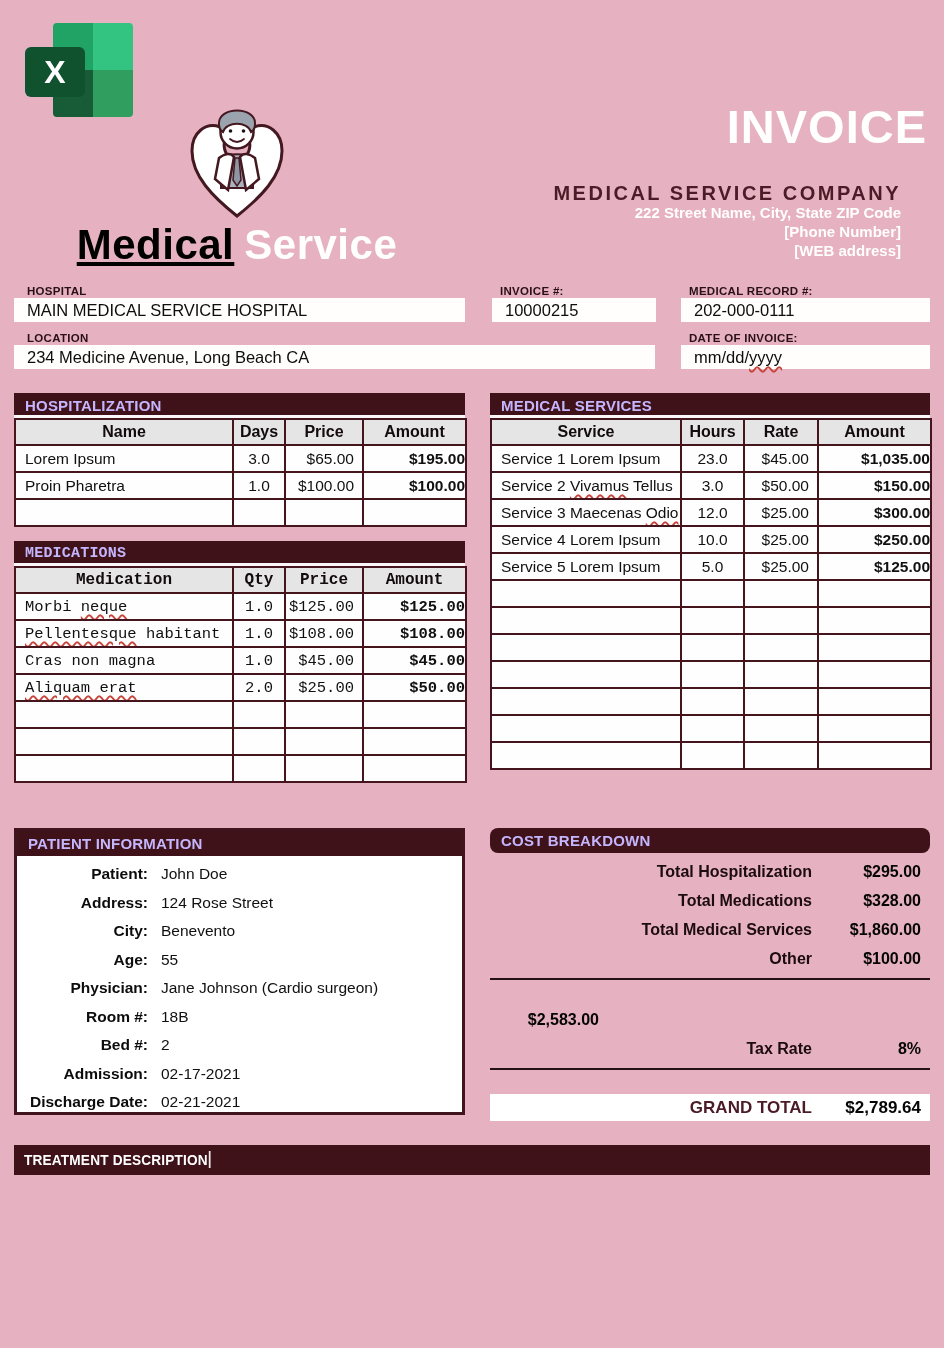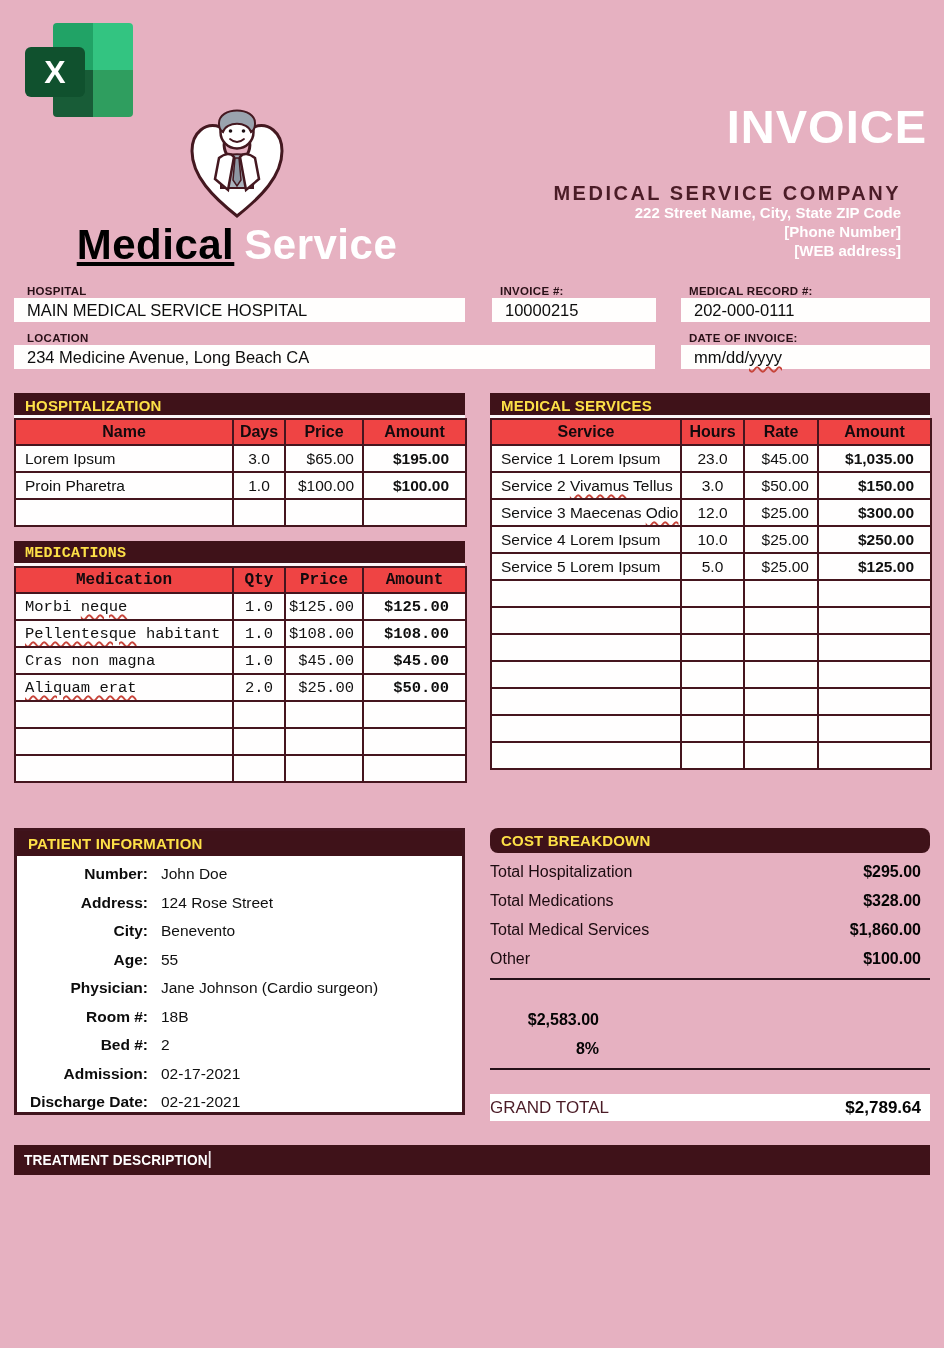--- a/index.html
+++ b/index.html
@@ -37,48 +37,48 @@
   .company-name { position:absolute; top:182px; right:43px; font-size:20px; font-weight:600;
     color:#4b1c27; letter-spacing:2.5px; white-space:nowrap; }
   .company-addr { position:absolute; top:203px; right:43px; text-align:right;
     color:#fff; font-weight:bold; font-size:15px; line-height:19px; }
   
   .fld-label { position:absolute; font-size:11.5px; font-weight:bold; color:#29101七; }
   .fld-label { color:#291017; letter-spacing:0.3px; }
   .fld-input { position:absolute; background:#fffefd; height:24px; line-height:24px;
     font-size:16.5px; color:#0d0d0d; padding-left:13px; white-space:nowrap; }
   
-  .band { height:25px; line-height:25px; background:#3f1219; color:#fde047; font-weight:bold;
+  .band { height:25px; line-height:25px; background:#3f1219; color:#c4b5fd; font-weight:bold;
     font-size:15px; padding-left:11px; border-bottom:3px solid #fbf6f8; letter-spacing:0.2px; }
   .tbl { border-collapse:collapse; table-layout:fixed; background:#fff; }
   .tbl td, .tbl th { border:2px solid #45151e; overflow:hidden; white-space:nowrap; }
-  .tbl th { background:#ef4444; color:#130a0d; font-size:16px; font-weight:bold;
+  .tbl th { background:#e5e5e5; color:#130a0d; font-size:16px; font-weight:bold;
     text-align:center; height:26px; }
   .tbl td { height:27px; font-size:15.5px; color:#101010; background:#fffefe; }
   td.cname { text-align:left; padding-left:9px; }
   td.cnum  { text-align:center; }
   td.cmoney{ text-align:right; padding-right:8px; }
-  td.camount{ text-align:right; padding-right:16px; font-weight:bold; }
+  td.camount{ text-align:right; padding-right:0; font-weight:bold; }
   .left-col { position:absolute; left:14px; top:393px; width:451px; }
   .right-col { position:absolute; left:490px; top:393px; width:440px; }
   .meds-block { margin-top:14px;font-family:Liberation Mono, monospace; }
   .miss { text-decoration-line:underline; text-decoration-style:wavy;
     text-decoration-color:#c7443a; text-decoration-thickness:1.5px; text-underline-offset:3px; }
   
   .patient-box { position:absolute; left:14px; top:828px; width:451px; height:287px;
     background:#fff; border:3px solid #40141d; }
   .patient-rows { padding-top:4px; }
   .p-row { display:flex; height:28.5px; align-items:center; }
   .p-label { width:131px; text-align:right; font-weight:bold; font-size:15.5px; color:#0c0c0c; }
   .p-value { margin-left:13px; font-size:15.5px; color:#101010; }
   
   .cost-box { position:absolute; left:490px; top:828px; width:440px; }
   .cb-rows { padding-top:4px; }
   .cb-row { display:flex; height:29px; align-items:center; }
-  .cb-label { flex:1; font-weight:normal; font-size:16px; color:#1c0b10; }
+  .cb-label { flex:1; text-align:right; font-weight:bold; font-size:16px; color:#1c0b10; }
   .cb-val { width:118px; text-align:right; font-weight:bold; font-size:16px; color:#050505; padding-right:9px; }
   .cb-line { border-top:2px solid #241018; margin-top:5px; }
   .cb-sub { margin-top:25px; }
   .grand-bar { margin-top:24px; height:27px; background:#fff; display:flex; align-items:center; }
   .grand-bar .cb-label { color:#4b1c27; font-size:17px; }
   .grand-bar .cb-val { font-size:17px; }
   
   .treatment-bar { position:absolute; left:14px; top:1145px; width:916px; height:30px;
     background:#3f1219; color:#fff; line-height:30px; padding-left:10px; }
   .treatment-text { display:inline-block; font-weight:bold; font-size:15.5px;
@@ -329,21 +329,21 @@
           <td></td>
         </tr>
   </tbody>
     </table>
 </div>
 
 <div class="patient-box">
   <div class="band" style="border-bottom:none;">PATIENT INFORMATION</div>
   <div class="patient-rows">
     <div class="p-row">
-        <span class="p-label">Number:</span>
+        <span class="p-label">Patient:</span>
         <span class="p-value">John Doe</span>
       </div>
     <div class="p-row">
         <span class="p-label">Address:</span>
         <span class="p-value">124 Rose Street</span>
       </div>
     <div class="p-row">
         <span class="p-label">City:</span>
         <span class="p-value">Benevento</span>
       </div>
@@ -393,20 +393,21 @@
         <span class="cb-label">Other</span>
         <span class="cb-val">$100.00</span>
       </div>
   </div>
   <div class="cb-line"></div>
   <div class="cb-sub">
     <div class="cb-row">
         <span class="cb-val">$2,583.00</span>
       </div>
     <div class="cb-row">
+        <span class="cb-label">Tax Rate</span>
         <span class="cb-val">8%</span>
       </div>
   </div>
   <div class="cb-line"></div>
   <div class="grand-bar">
     <span class="cb-label">GRAND TOTAL</span>
     <span class="cb-val">$2,789.64</span>
   </div>
 </div>
 

